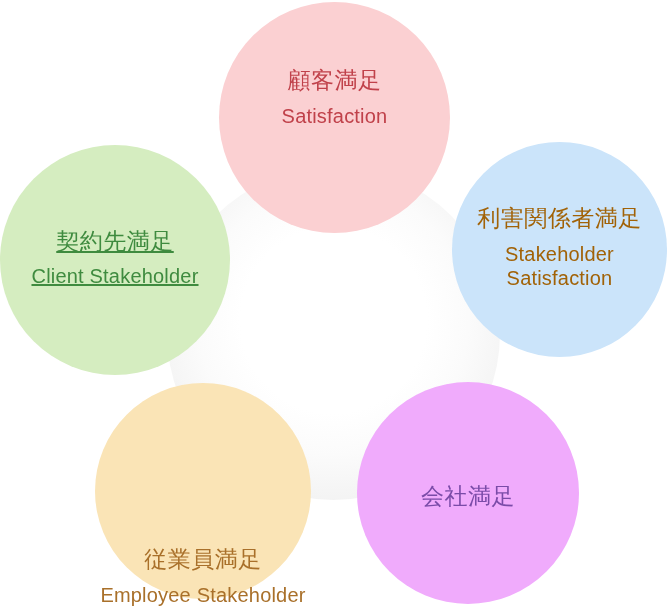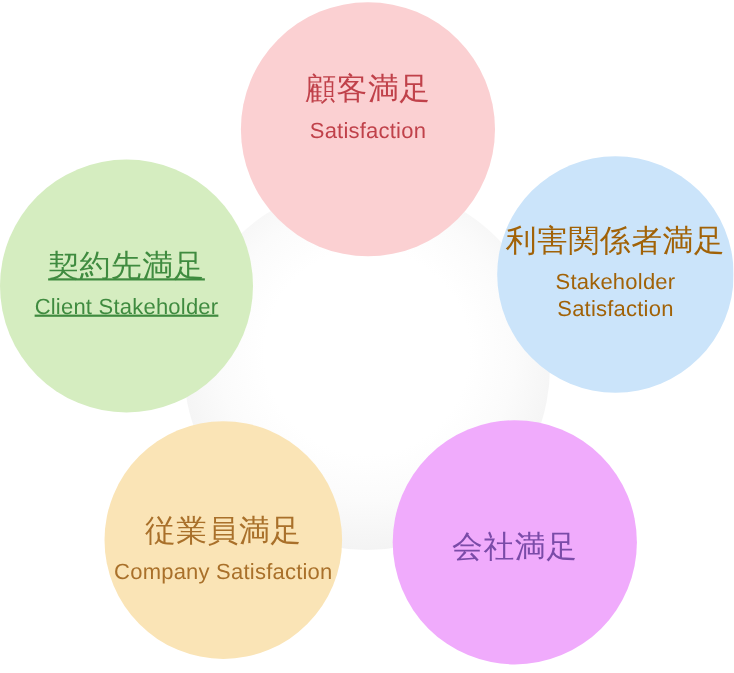--- a/index.html
+++ b/index.html
@@ -40,21 +40,21 @@
     border-radius: 50%;
     display: flex;
     flex-direction: column;
     align-items: center;
     justify-content: center;
     text-align: center;
     z-index: 2;
     box-sizing: border-box;
   }
   .bubble .title-ja {
-    font-size: 28px;
+    font-size: 23px;
     line-height: 1.2;
     letter-spacing: 0.5px;
     margin: 0;
     font-weight: 400;
   }
   .bubble .title-en {
     font-size: 20px;
     line-height: 1.2;
     letter-spacing: 0.2px;
     margin-top: 9px;
@@ -96,24 +96,24 @@
     </div>
   </div>
 
   <div class="bubble" id="bubble-client" style="background: rgb(213, 237, 192); color: rgb(63, 139, 63); text-decoration: underline;">
     <div class="bubble-text">
       <div class="title-ja">契約先満足</div>
       <div class="title-en">Client Stakeholder</div>
     </div>
   </div>
 
-  <div class="bubble" id="bubble-employee" style="background: rgb(250, 228, 182); color: rgb(169, 112, 42);">
+  <div class="bubble" id="bubble-employee" style="background: rgb(250, 228, 182); color: rgb(169, 112, 42); justify-content: flex-end;">
     <div class="bubble-text">
       <div class="title-ja">従業員満足</div>
-      <div class="title-en">Company Satisfaction</div>
+      <div class="title-en">Employee Stakeholder</div>
     </div>
   </div>
 
   <div class="bubble" id="bubble-company" style="background: #f0abfc; color: rgb(122, 75, 168); text-align: center;">
     <div class="bubble-text">
       <div class="title-ja">会社満足</div>
     </div>
   </div>
 
 </div>

